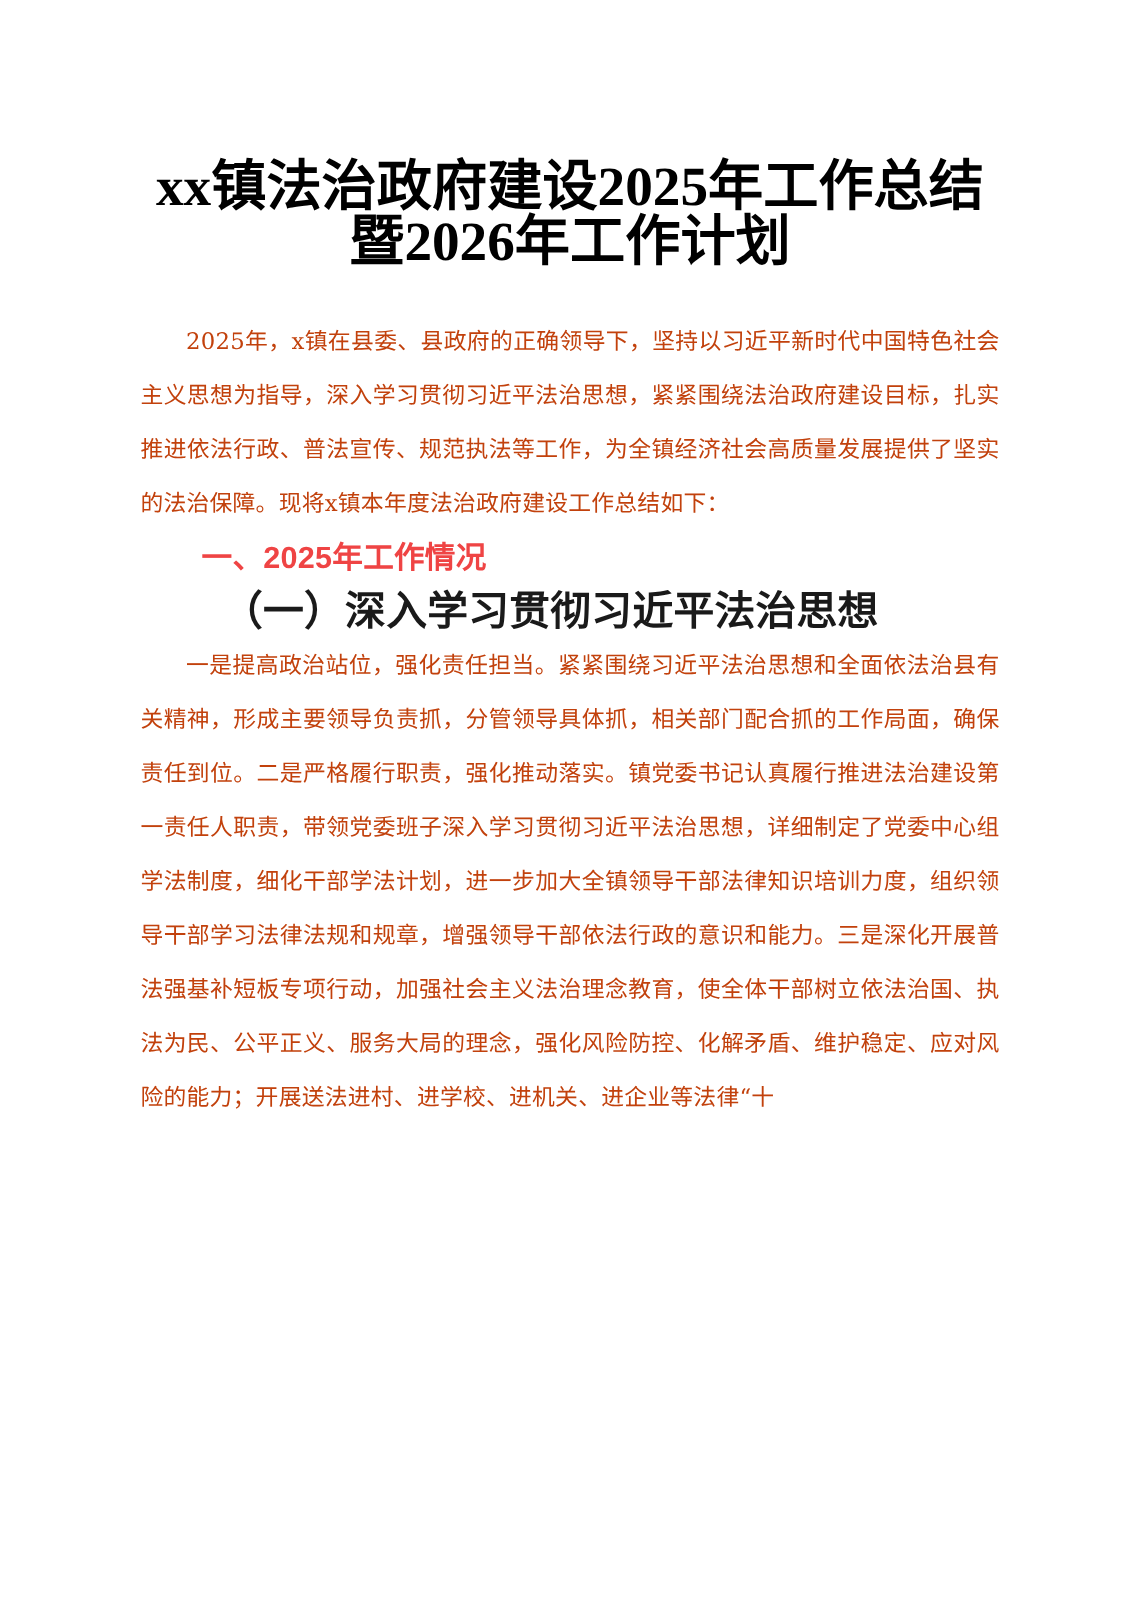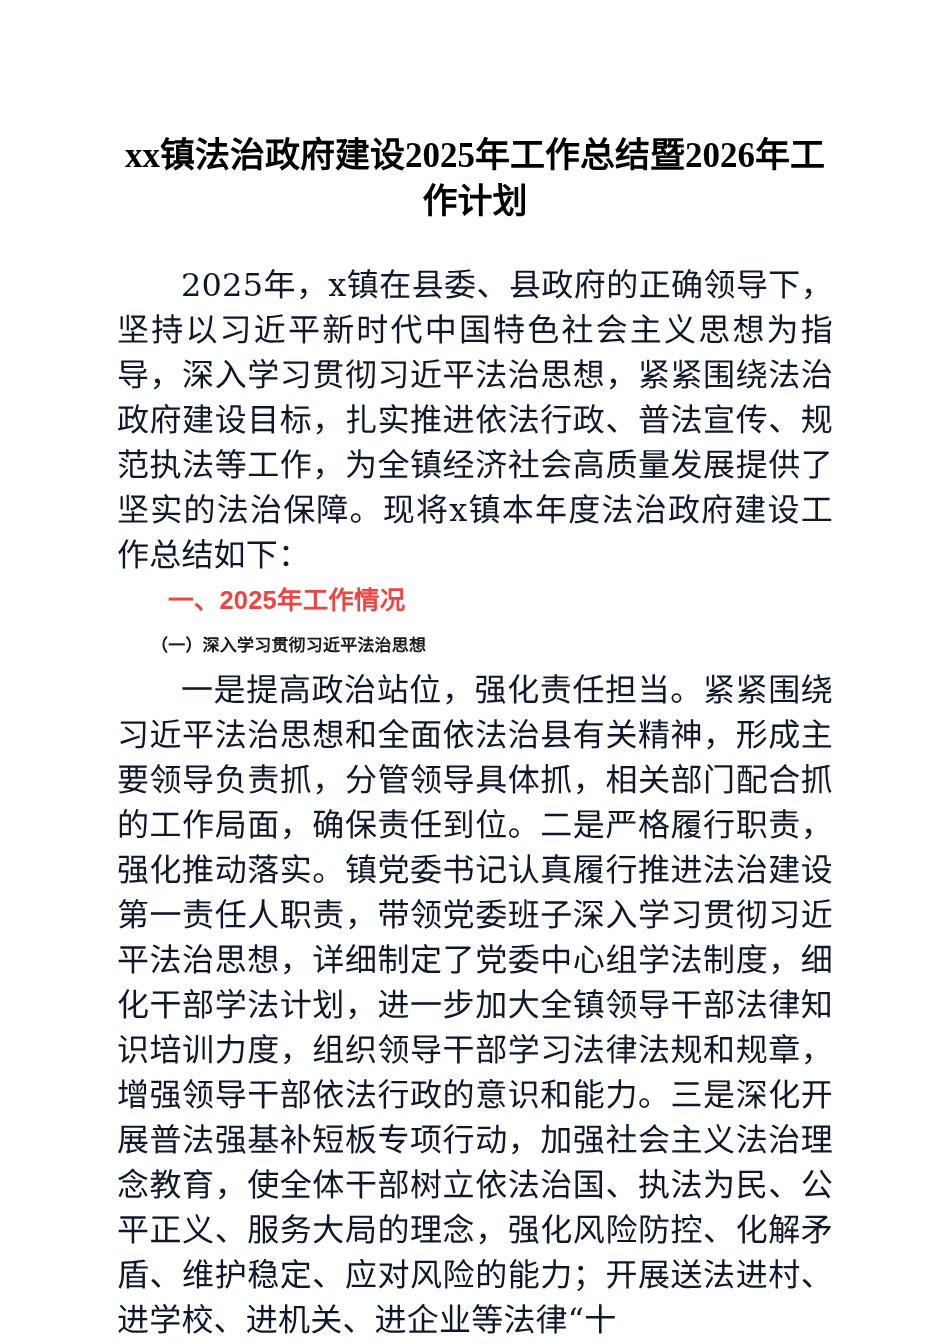--- a/index.html
+++ b/index.html
@@ -23,36 +23,36 @@
     position: absolute;
     left: 117px;
     top: 0;
     width: 716px;
   }
 
   
   .doc-title {
     font-family: "Liberation Serif", "DejaVu Serif", serif;
     font-weight: bold;
-    font-size: 35px;
+    font-size: 46px;
     line-height: 46px;
     text-align: center;
     color: #000000;
     margin: 0;
     padding-top: 133px;
     letter-spacing: 0px;
     white-space: pre-line;
   }
 
   
   .para {
     font-family: "DejaVu Serif", "Liberation Serif", serif;
-    font-size: 32px;
+    font-size: 19px;
     line-height: 45px;
-    color: #0f172a;
+    color: #c2410c;
     text-align: justify;
     text-justify: inter-character;
     text-indent: 2em;
     margin: 0;
     letter-spacing: 0.2px;
     word-break: break-all;
   }
 
   
   .head1 {
@@ -62,21 +62,21 @@
     line-height: 45px;
     color: #ef4444;
     text-indent: 2em;
     margin: 0;
     letter-spacing: 0.2px;
   }
 
   
   .head2 {
     font-family: "DejaVu Serif", "Liberation Serif", serif;
-    font-size: 17px;
+    font-size: 34px;
     line-height: 45px;
     color: #1a1a1a;
     text-indent: 2em;
     margin: 0;
     letter-spacing: 0.2px;
   }
 
   .gap-intro { height: 38px; }
   .gap-small { height: 0px; }
 </style>

